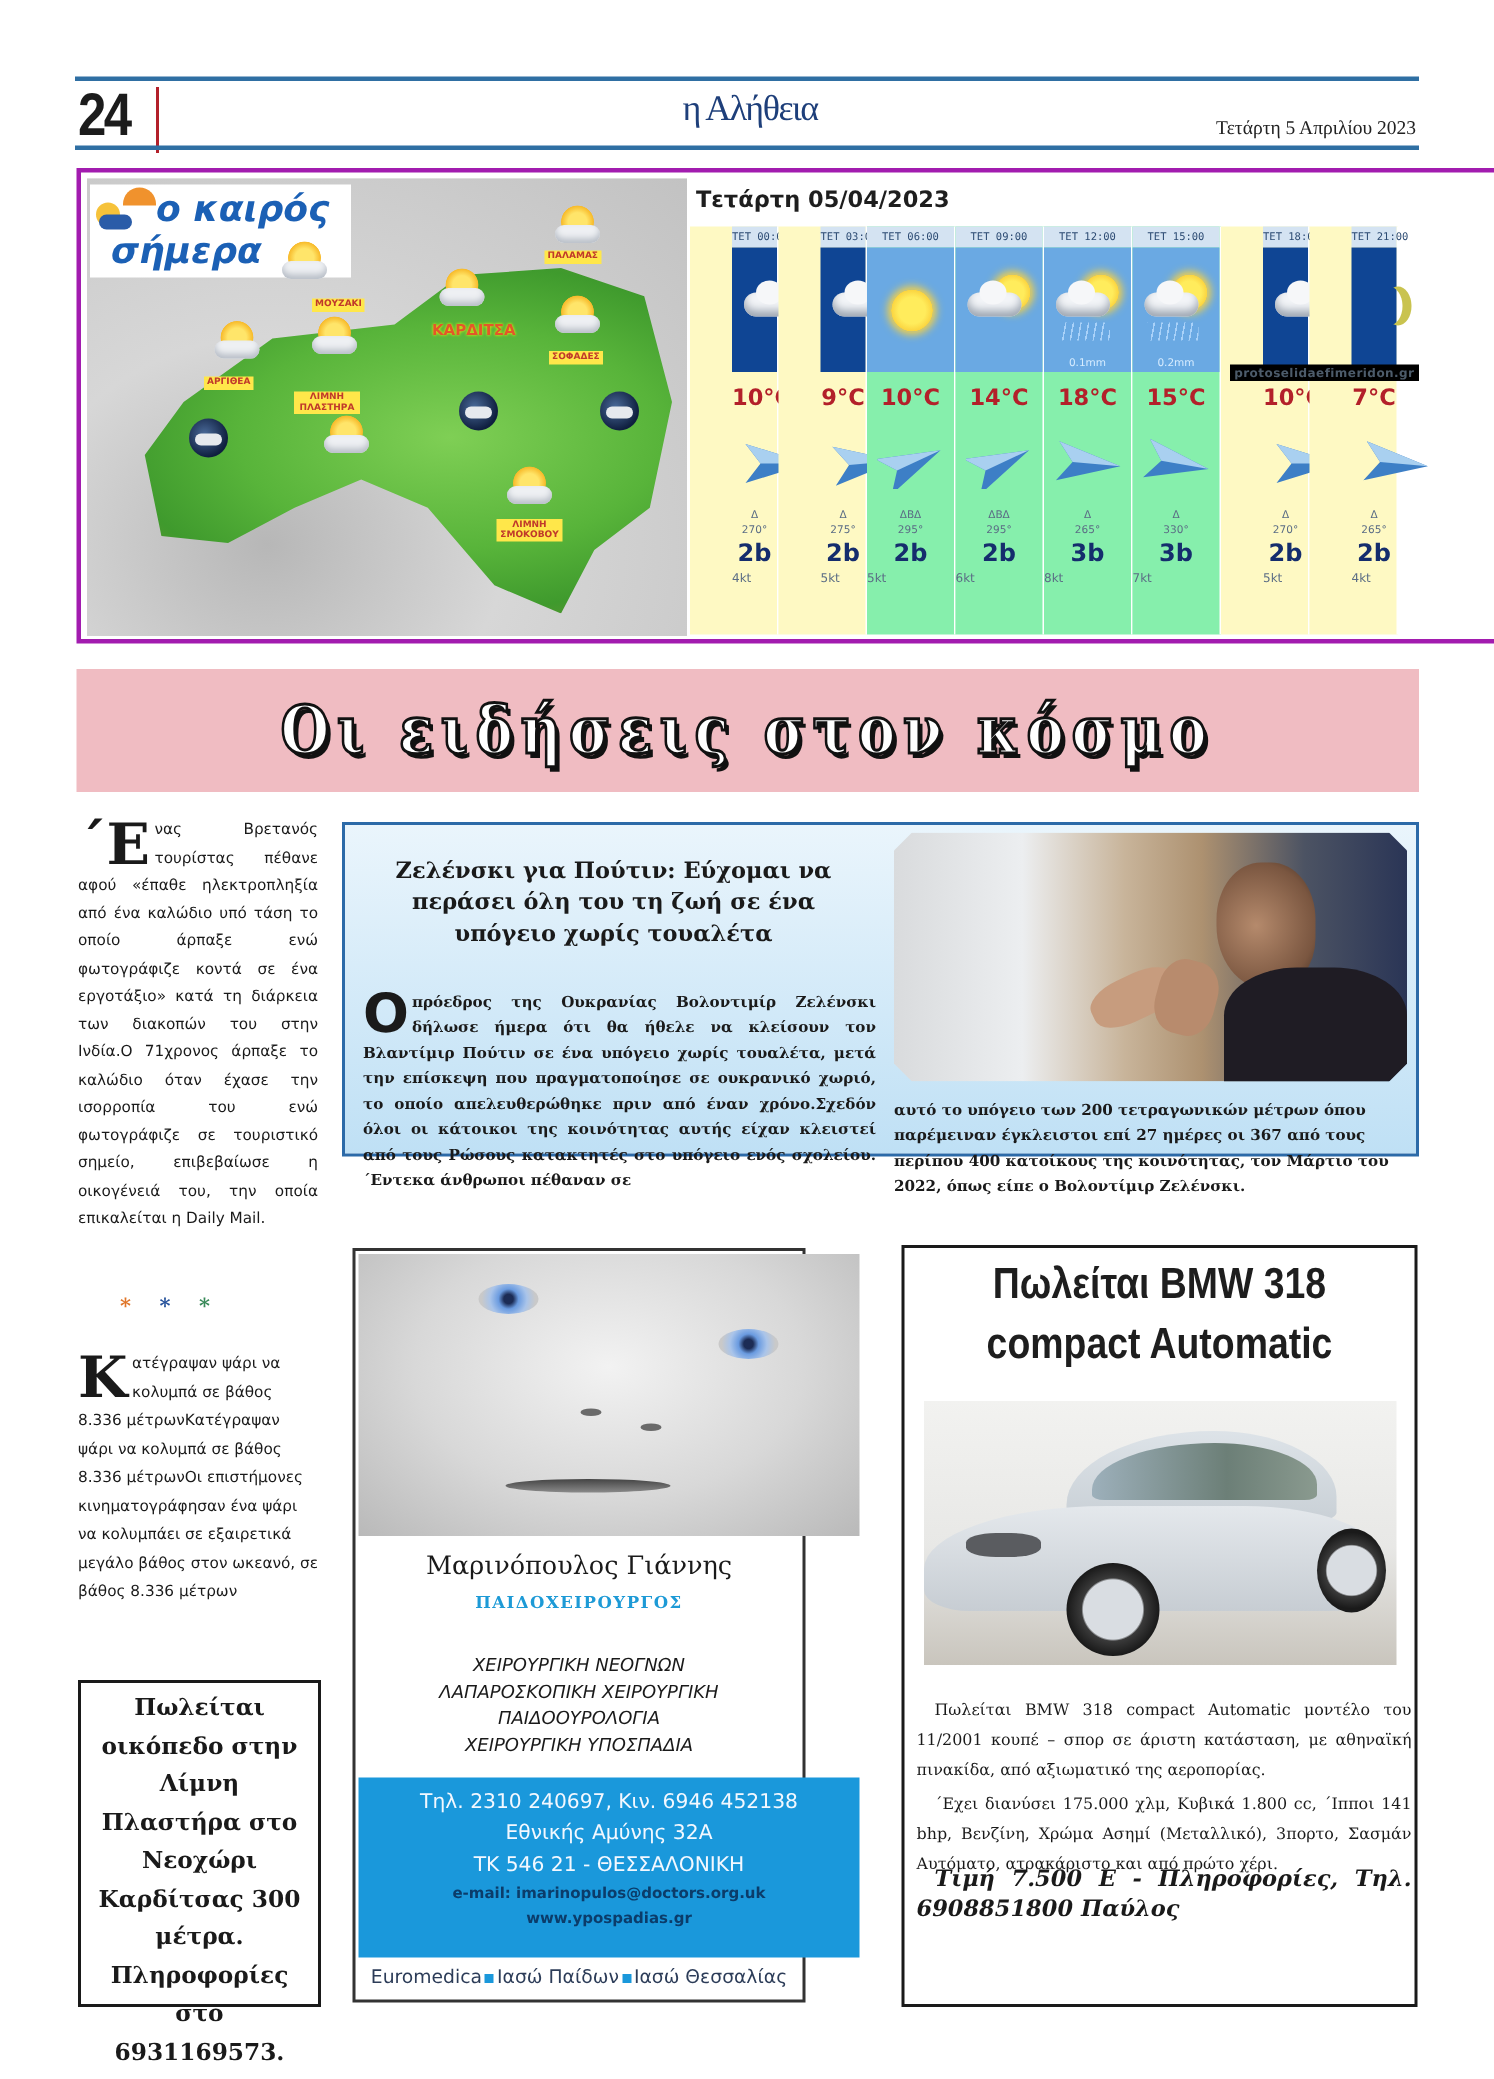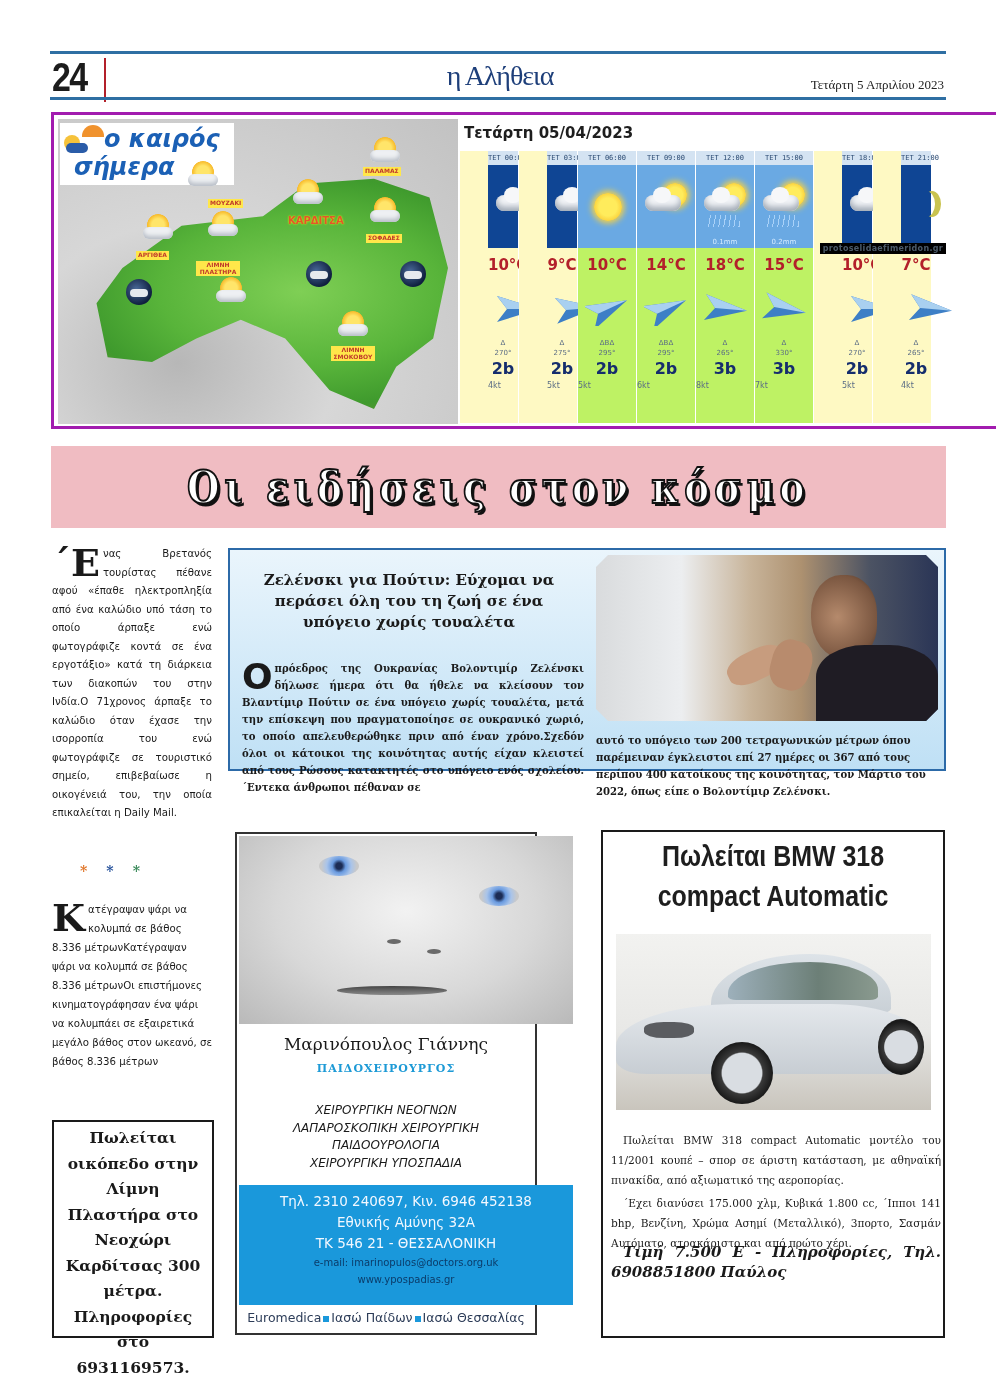--- a/index.html
+++ b/index.html
@@ -3,21 +3,21 @@
 <meta charset="utf-8">
 <style>
   * { box-sizing: border-box; margin: 0; padding: 0; }
   body { width: 996px; height: 1386px; background: #ffffff; position: relative; overflow: hidden; font-family: "DejaVu Serif", serif; color: #1a1a1a; }
 
   
   .hdr-top-line { position: absolute; left: 50px; top: 51px; width: 896px; height: 3px; background: #2f6fa3; }
   .hdr-bot-line { position: absolute; left: 50px; top: 97px; width: 896px; height: 3px; background: #2f6fa3; }
   .page-num { position: absolute; left: 52px; top: 55px; font-family: "Liberation Sans", sans-serif; font-weight: bold; font-size: 40px; letter-spacing: -2px; color: #1c1c1c; transform: scaleX(0.85); transform-origin: left; }
   .page-num-bar { position: absolute; left: 104px; top: 58px; width: 2px; height: 44px; background: #b3202a; }
-  .masthead { position: absolute; left: 440px; top: 60px; width: 120px; text-align: center; font-family: "Liberation Serif", serif; font-size: 28px; color: #1e3f7a; letter-spacing: -1px; }
+  .masthead { position: absolute; left: 440px; top: 60px; width: 120px; text-align: center; font-family: "Liberation Serif", serif; font-size: 24px; color: #1e3f7a; letter-spacing: -1px; }
   .hdr-date { position: absolute; right: 52px; top: 77px; font-family: "Liberation Serif", serif; font-size: 13px; color: #222; }
 
   
   .weather { position: absolute; left: 51px; top: 112px; width: 959px; height: 317px; border: 3px solid #a21caf; background: #fff; }
   .map { position: absolute; left: 4px; top: 4px; width: 400px; height: 305px; background: #c9c9c9; overflow: hidden; }
   .map-grey { position: absolute; inset: 0; background: radial-gradient(ellipse at 30% 80%, #b7b7b7 0%, #d7d7d7 40%, #c2c2c2 100%); }
   .map-land { position: absolute; left: 20px; top: 55px; width: 370px; height: 235px;
     background: radial-gradient(ellipse at 60% 50%, #7fcf55 0%, #58b43a 45%, #3f9a2d 70%, #8b8a3a 100%);
     clip-path: polygon(5% 55%, 12% 40%, 28% 22%, 50% 18%, 62% 4%, 80% 2%, 95% 10%, 100% 40%, 96% 70%, 86% 82%, 80% 100%, 68% 92%, 56% 70%, 44% 62%, 32% 70%, 20% 80%, 8% 78%); }
   .map-logo { position: absolute; left: 2px; top: 4px; width: 174px; height: 62px; background: #fff; }
@@ -32,21 +32,21 @@
   .map-icon-sun .s { position: absolute; left: 4px; top: 0; width: 22px; height: 22px; border-radius: 50%; background: radial-gradient(circle, #ffe56a 40%, #f7b928 70%, rgba(247,185,40,0) 72%); }
   .map-icon-sun .c { position: absolute; left: 0; top: 13px; width: 30px; height: 12px; border-radius: 8px; background: #eef0f3; box-shadow: inset 0 -3px 4px #b8bec7; }
   .map-icon-night { position: absolute; width: 26px; height: 26px; border-radius: 50%; background: radial-gradient(circle at 40% 40%, #4a6a99 0%, #0f1f3f 70%); }
   .map-icon-night::after { content: ""; position: absolute; left: 4px; top: 10px; width: 18px; height: 8px; border-radius: 6px; background: #e6e9ee; }
 
   .forecast { position: absolute; left: 406px; top: 4px; width: 472px; height: 305px; background: #fff; }
   .fc-title { position: absolute; left: 4px; top: 5px; font-family: "DejaVu Sans", sans-serif; font-weight: bold; font-size: 15px; color: #1e1e1e; }
   .fc-cols { position: absolute; left: 0; top: 32px; width: 472px; height: 272px; display: flex; }
   .fc-col { width: 59px; height: 100%; position: relative; border-right: 1px solid #fff; }
   .fc-col.night { background: #fef9c3; padding-left: 28px; }
-  .fc-col.day { background: #bef264; }
+  .fc-col.day { background: #86efac; }
   .fc-time { height: 14px; background: #d4e3f2; font-family: "DejaVu Sans Mono", monospace; font-size: 7px; color: #2b4a72; text-align: center; line-height: 14px; white-space: nowrap; }
   .fc-iconbox { height: 83px; position: relative; }
   .fc-col.night .fc-iconbox { background: #0f4594; }
   .fc-col.day .fc-iconbox { background: #6aa9e3; }
   .fc-cloud { position: absolute; left: 8px; top: 30px; width: 36px; height: 16px; background: #f2f4f7; border-radius: 10px; box-shadow: inset 0 -4px 6px #9ea7b3; }
   .fc-cloud::before { content: ""; position: absolute; left: 8px; top: -8px; width: 18px; height: 16px; border-radius: 50%; background: #f6f7f9; }
   .fc-sun { position: absolute; width: 24px; height: 24px; border-radius: 50%; background: radial-gradient(circle, #ffec5c 45%, #f5b61d 100%); box-shadow: 0 0 6px 2px #ffd43a; }
   .fc-moon { position: absolute; width: 18px; height: 26px; border-radius: 50%; box-shadow: 6px 0 0 0 #c9c34f; }
   .fc-rain { position: absolute; left: 10px; top: 50px; width: 34px; height: 12px; background: repeating-linear-gradient(100deg, transparent 0 4px, #b9dcff 4px 5px); opacity: 0.8; }
   .fc-rain-val { position: absolute; left: 0; right: 0; bottom: 2px; text-align: center; font-family: "DejaVu Sans", sans-serif; font-size: 7px; color: #d6ecff; }
@@ -88,21 +88,21 @@
   .doc-ad { position: absolute; left: 235px; top: 832px; width: 302px; height: 503px; border: 2px solid #333; background: #fff; }
   .doc-photo { position: absolute; left: 2px; top: 2px; width: 334px; height: 188px; background: radial-gradient(ellipse at 50% 40%, #f2f2f2 0%, #d8d8d8 55%, #b9b9b9 100%); overflow: hidden; }
   .eye { position: absolute; width: 40px; height: 20px; border-radius: 50%; background: radial-gradient(circle, #1c2c55 0%, #1c2c55 14%, #6a9be0 30%, #a9c4ea 55%, #c9c9c9 80%); }
   .nostril { position: absolute; width: 14px; height: 5px; border-radius: 50%; background: #6a6a6a; }
   .mouth { position: absolute; left: 98px; top: 150px; width: 110px; height: 9px; border-radius: 50%; background: linear-gradient(180deg, #444 0%, #8a8a8a 100%); }
   .doc-name { position: absolute; left: 0; top: 200px; width: 100%; text-align: center; font-family: "DejaVu Serif", serif; font-size: 17px; color: #1a1a1a; }
   .doc-title { position: absolute; left: 0; top: 228px; width: 100%; text-align: center; font-family: "DejaVu Serif", serif; font-weight: bold; font-size: 11px; color: #1d9ad6; letter-spacing: 1px; }
   .doc-services { position: absolute; left: 0; top: 268px; width: 100%; text-align: center; font-family: "DejaVu Sans", sans-serif; font-style: italic; font-size: 12px; line-height: 17.5px; color: #1a1a1a; }
   .doc-contact { position: absolute; left: 2px; top: 351px; width: 334px; height: 120px; background: #1a98db; text-align: center; padding-top: 6px; }
   .doc-contact .line { font-family: "DejaVu Sans", sans-serif; font-size: 13.5px; line-height: 21px; color: #f3f8ff; }
-  .doc-contact .line.small { font-size: 10px; line-height: 17px; color: #0b3c6a; font-weight: normal; }
+  .doc-contact .line.small { font-size: 10px; line-height: 17px; color: #0b3c6a; font-weight: bold; }
   .doc-footer { position: absolute; left: 0; top: 476px; width: 100%; text-align: center; font-family: "DejaVu Sans", sans-serif; font-size: 12.5px; color: #2c3c58; }
   .doc-footer .dot { display: inline-block; width: 6px; height: 6px; background: #1a98db; margin: 0 2px; vertical-align: middle; }
 
   
   .bmw-ad { position: absolute; left: 601px; top: 830px; width: 344px; height: 508px; border: 2px solid #1a1a1a; background: #fff; }
   .bmw-title { position: absolute; left: 0; top: 4px; width: 100%; text-align: center; font-family: "Liberation Sans", sans-serif; font-weight: bold; font-size: 29px; line-height: 40px; color: #1e1e1e; transform: scaleX(0.86); }
   .bmw-photo { position: absolute; left: 13px; top: 102px; width: 315px; height: 176px; background: linear-gradient(180deg, #f2f2f0 0%, #e8e8e6 55%, #c9c5bd 100%); overflow: hidden; }
   .car-body { position: absolute; left: 0; top: 70px; width: 305px; height: 70px; background: linear-gradient(180deg, #e4e8ec 0%, #c7cdd3 100%); border-radius: 40% 30% 12% 10% / 60% 50% 20% 20%; }
   .car-roof { position: absolute; left: 95px; top: 20px; width: 180px; height: 60px; background: linear-gradient(180deg, #dde3e8 0%, #c9d0d6 100%); border-radius: 60% 50% 10% 10% / 90% 80% 10% 10%; }
   .car-window { position: absolute; left: 112px; top: 28px; width: 150px; height: 38px; background: linear-gradient(90deg, #9db0bb 0%, #6c7f77 60%, #8a9a8f 100%); border-radius: 60% 50% 6% 6% / 90% 80% 10% 10%; }

